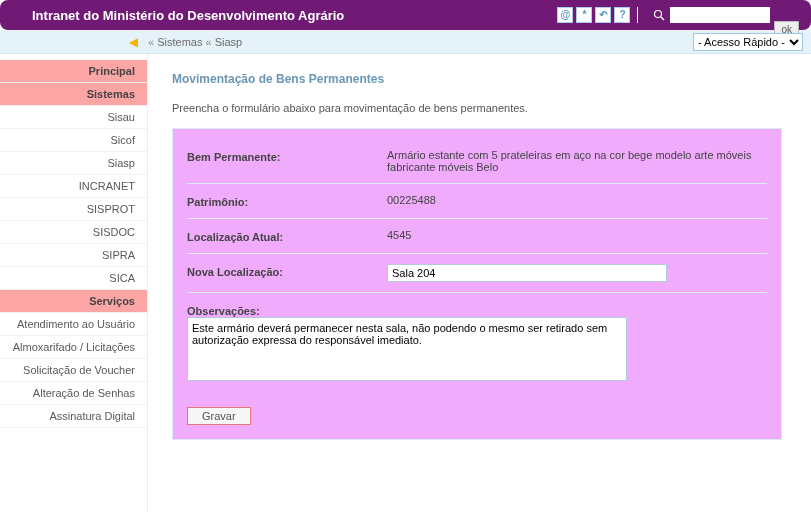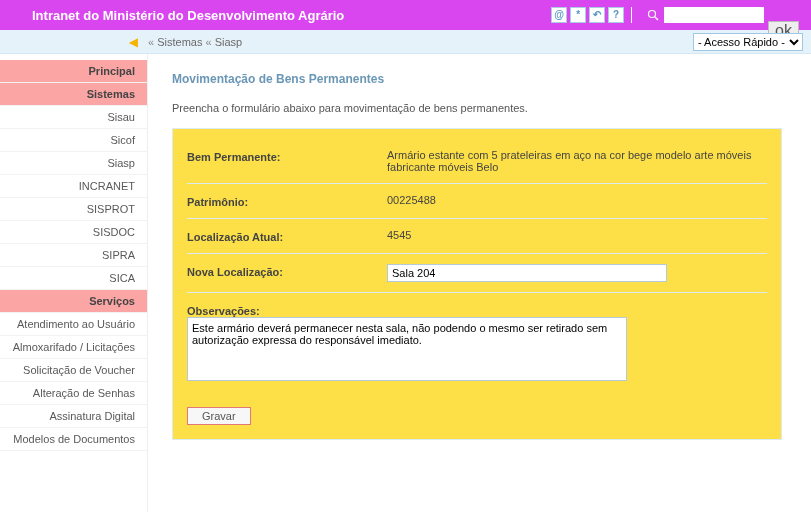--- a/index.html
+++ b/index.html
@@ -6,26 +6,27 @@
   body {
     font-family: Verdana, Arial, sans-serif;
     font-size: 11px;
     color: #333;
     background: #fff;
     width: 811px;
     height: 512px;
     overflow: hidden;
   }
   .topbar {
-    background: #d946ef;
+    background: #701a75;
     height: 30px;
     display: flex;
     align-items: center;
     padding: 0 12px;
     color: #fff;
+    border-radius: 8px;
   }
   .topbar .title {
     font-weight: bold;
     font-size: 13px;
     flex: 1;
     padding-left: 20px;
   }
   .topbar .tool-icons {
     display: flex;
     gap: 3px;
@@ -62,21 +63,21 @@
     height: 16px;
     border: 1px solid #fff;
     padding: 0 3px;
     font-size: 11px;
   }
   .ok-btn {
     height: 16px;
     padding: 0 6px;
     background: #eee;
     border: 1px solid #bbb;
-    font-size: 16px;
+    font-size: 10px;
     color: #555;
     cursor: pointer;
     margin-top: 28px;
   }
 
   .subbar {
     background: #e6f2f9;
     height: 24px;
     display: flex;
     align-items: center;
@@ -141,21 +142,21 @@
     font-weight: bold;
     font-size: 12px;
     margin-bottom: 16px;
   }
   .page-desc {
     color: #555;
     margin-bottom: 14px;
   }
 
   .form-panel {
-    background: #fde047;
+    background: #f0abfc;
     border: 1px solid #dceaf4;
     padding: 10px 14px 14px;
     width: 610px;
   }
   .frow {
     display: flex;
     padding: 10px 0;
     border-bottom: 1px solid #dceaf4;
   }
   .frow:last-of-type { border-bottom: none; }
@@ -249,21 +250,20 @@
     <div class="item">SISPROT</div>
     <div class="item">SISDOC</div>
     <div class="item">SIPRA</div>
     <div class="item">SICA</div>
     <div class="item header">Serviços</div>
     <div class="item">Atendimento ao Usuário</div>
     <div class="item">Almoxarifado / Licitações</div>
     <div class="item">Solicitação de Voucher</div>
     <div class="item">Alteração de Senhas</div>
     <div class="item">Assinatura Digital</div>
-    <div class="item">Modelos de Documentos</div>
   </div>
 
   <div class="main">
     <div class="page-title">Movimentação de Bens Permanentes</div>
     <div class="page-desc">Preencha o formulário abaixo para movimentação de bens permanentes.</div>
 
     <div class="form-panel">
 
       <div class="frow">
         <div class="flabel">Bem Permanente:</div>

